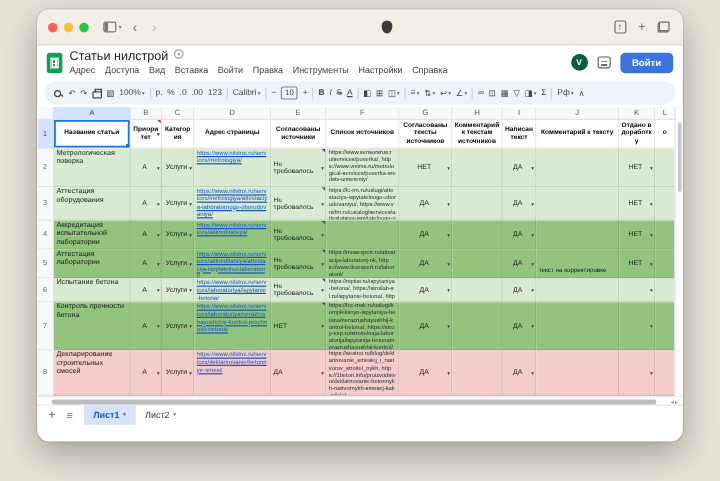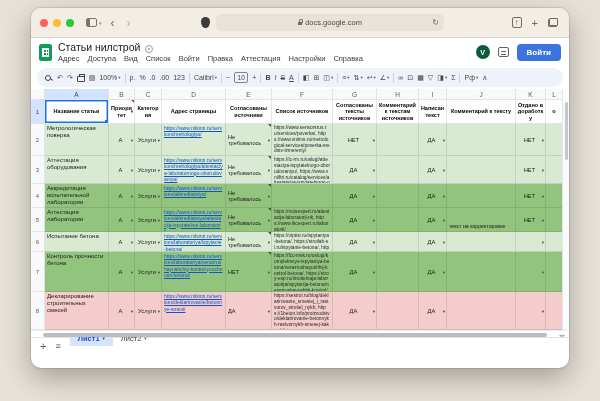--- a/index.html
+++ b/index.html
@@ -31,21 +31,21 @@
   .tabsov{width:10px;height:9px;position:relative;display:inline-block}
   .tabsov::before,.tabsov::after{content:"";position:absolute;width:7px;height:6px;border:1px solid #6f6b63;border-radius:1px}
   .tabsov::before{left:0;bottom:0}.tabsov::after{right:0;top:0;background:#f2eee5}
   
   .gheader{height:28px;display:flex;align-items:center;padding:0 8px;background:#fff}
   .sheets-logo{width:13px;height:17px;background:#0f9d58;border-radius:2.5px;margin-right:6px;position:relative;flex:0 0 auto}
   .sheets-logo::after{content:"";position:absolute;left:3px;right:3px;top:4px;bottom:4px;
      background-image:repeating-linear-gradient(to bottom,#fff 0 1px,transparent 1px 3.2px),repeating-linear-gradient(to right,#fff 0 1px,transparent 1px 3.2px);
      border:1px solid #fff}
   .tmwrap{display:flex;flex-direction:column;gap:1px}
-  .trow{display:flex;align-items:flex-end}
+  .trow{display:flex;align-items:flex-start}
   .doctitle{font-size:10.5px;color:#202124}
   .eye{width:8px;height:8px;border:1px solid #9d9d9d;border-radius:50%;margin-left:5px;position:relative}
   .eye::after{content:"";position:absolute;left:2px;top:2px;width:2px;height:2px;border-radius:50%;background:#9d9d9d}
   .menus{display:flex;gap:8px;font-size:7.5px;color:#3c4043}
   .mi{cursor:default}
   .hright{margin-left:auto;display:flex;align-items:center;gap:8px}
   .avatar{width:14px;height:14px;border-radius:50%;background:#0b5c38;color:#fff;font-size:7px;font-weight:bold;
           display:flex;align-items:center;justify-content:center}
   .comment-icn{width:11px;height:10px;border:1px solid #5f6368;border-radius:2px;position:relative}
   .comment-icn::after{content:"";position:absolute;left:2px;right:2px;top:2.5px;height:4px;
@@ -101,21 +101,21 @@
   .sel::after{content:"";position:absolute;right:0;bottom:0;width:3px;height:3px;background:#1a73e8}
   .vscroll{position:absolute;right:0;top:11px;bottom:0;width:7px;background:#fafbfc;border-left:1px solid #e4e6e9}
   .vscroll::after{content:"";position:absolute;top:2px;left:1.5px;width:3.5px;height:58px;background:#c4c8cd;border-radius:2px}
   .hscroll{height:7px;background:#fff;border-top:1px solid #ececec;position:relative}
   .hthumb{position:absolute;left:12px;right:22px;top:1.5px;height:4px;background:#b9bdc2;border-radius:2px}
   .hends{position:absolute;right:3px;top:1px;font-size:5px;color:#8a8f94;letter-spacing:1px}
   
   .footer{height:16px;background:#fff;border-top:1px solid #e2e2e2;display:flex;align-items:center;padding:0 9px;gap:9px;font-size:7.5px;color:#444}
   .fplus{font-size:11px;color:#5f6368;line-height:10px}
   .fmenu{font-size:9px;color:#5f6368}
-  .tabswrap{display:flex;align-items:flex-start;height:31px}
+  .tabswrap{display:flex;align-items:center;height:31px}
   .stab{display:flex;align-items:center;gap:3px;padding:0 8px;height:16px;color:#3c4043}
   .stab.active{background:#d9e2fb;color:#1a57c9;font-weight:bold}
 </style>
 </head>
 <body>
 
 <div class="window">
 
   <div class="safaribar">
     <div class="tls">
@@ -124,48 +124,43 @@
         <span class="tl" style="background: rgb(40, 200, 64);"></span>
       </div>
     <span class="sbgroup">
       <span class="sidebar-icn"></span>
       <span class="chev">▾</span>
     </span>
     <span class="navarrow">‹</span>
     <span class="navarrow fwd">›</span>
     <span class="sp"></span>
     <span class="shield"></span>
-    <div class="addr">
-      <span class="alock"></span>
-      <span>docs.google.com</span>
-      <span class="reload">↻</span>
-    </div>
     <span class="sp"></span>
     <div class="rgroup">
       <span class="share">↑</span>
       <span class="plusbtn">+</span>
       <span class="tabsov"></span>
     </div>
   </div>
 
   <div class="gheader">
     <div class="sheets-logo"></div>
     <div class="tmwrap">
       <div class="trow">
         <span class="doctitle">Статьи нилстрой</span>
         <span class="eye"></span>
       </div>
       <div class="menus">
           <span class="mi">Адрес</span>
           <span class="mi">Доступа</span>
           <span class="mi">Вид</span>
-          <span class="mi">Список</span>
+          <span class="mi">Вставка</span>
           <span class="mi">Войти</span>
           <span class="mi">Правка</span>
-          <span class="mi">Аттестация</span>
+          <span class="mi">Инструменты</span>
           <span class="mi">Настройки</span>
           <span class="mi">Справка</span>
         </div>
     </div>
     <div class="hright">
       <span class="avatar">V</span>
       <span class="comment-icn"></span>
       <span class="signin">Войти</span>
     </div>
   </div>

